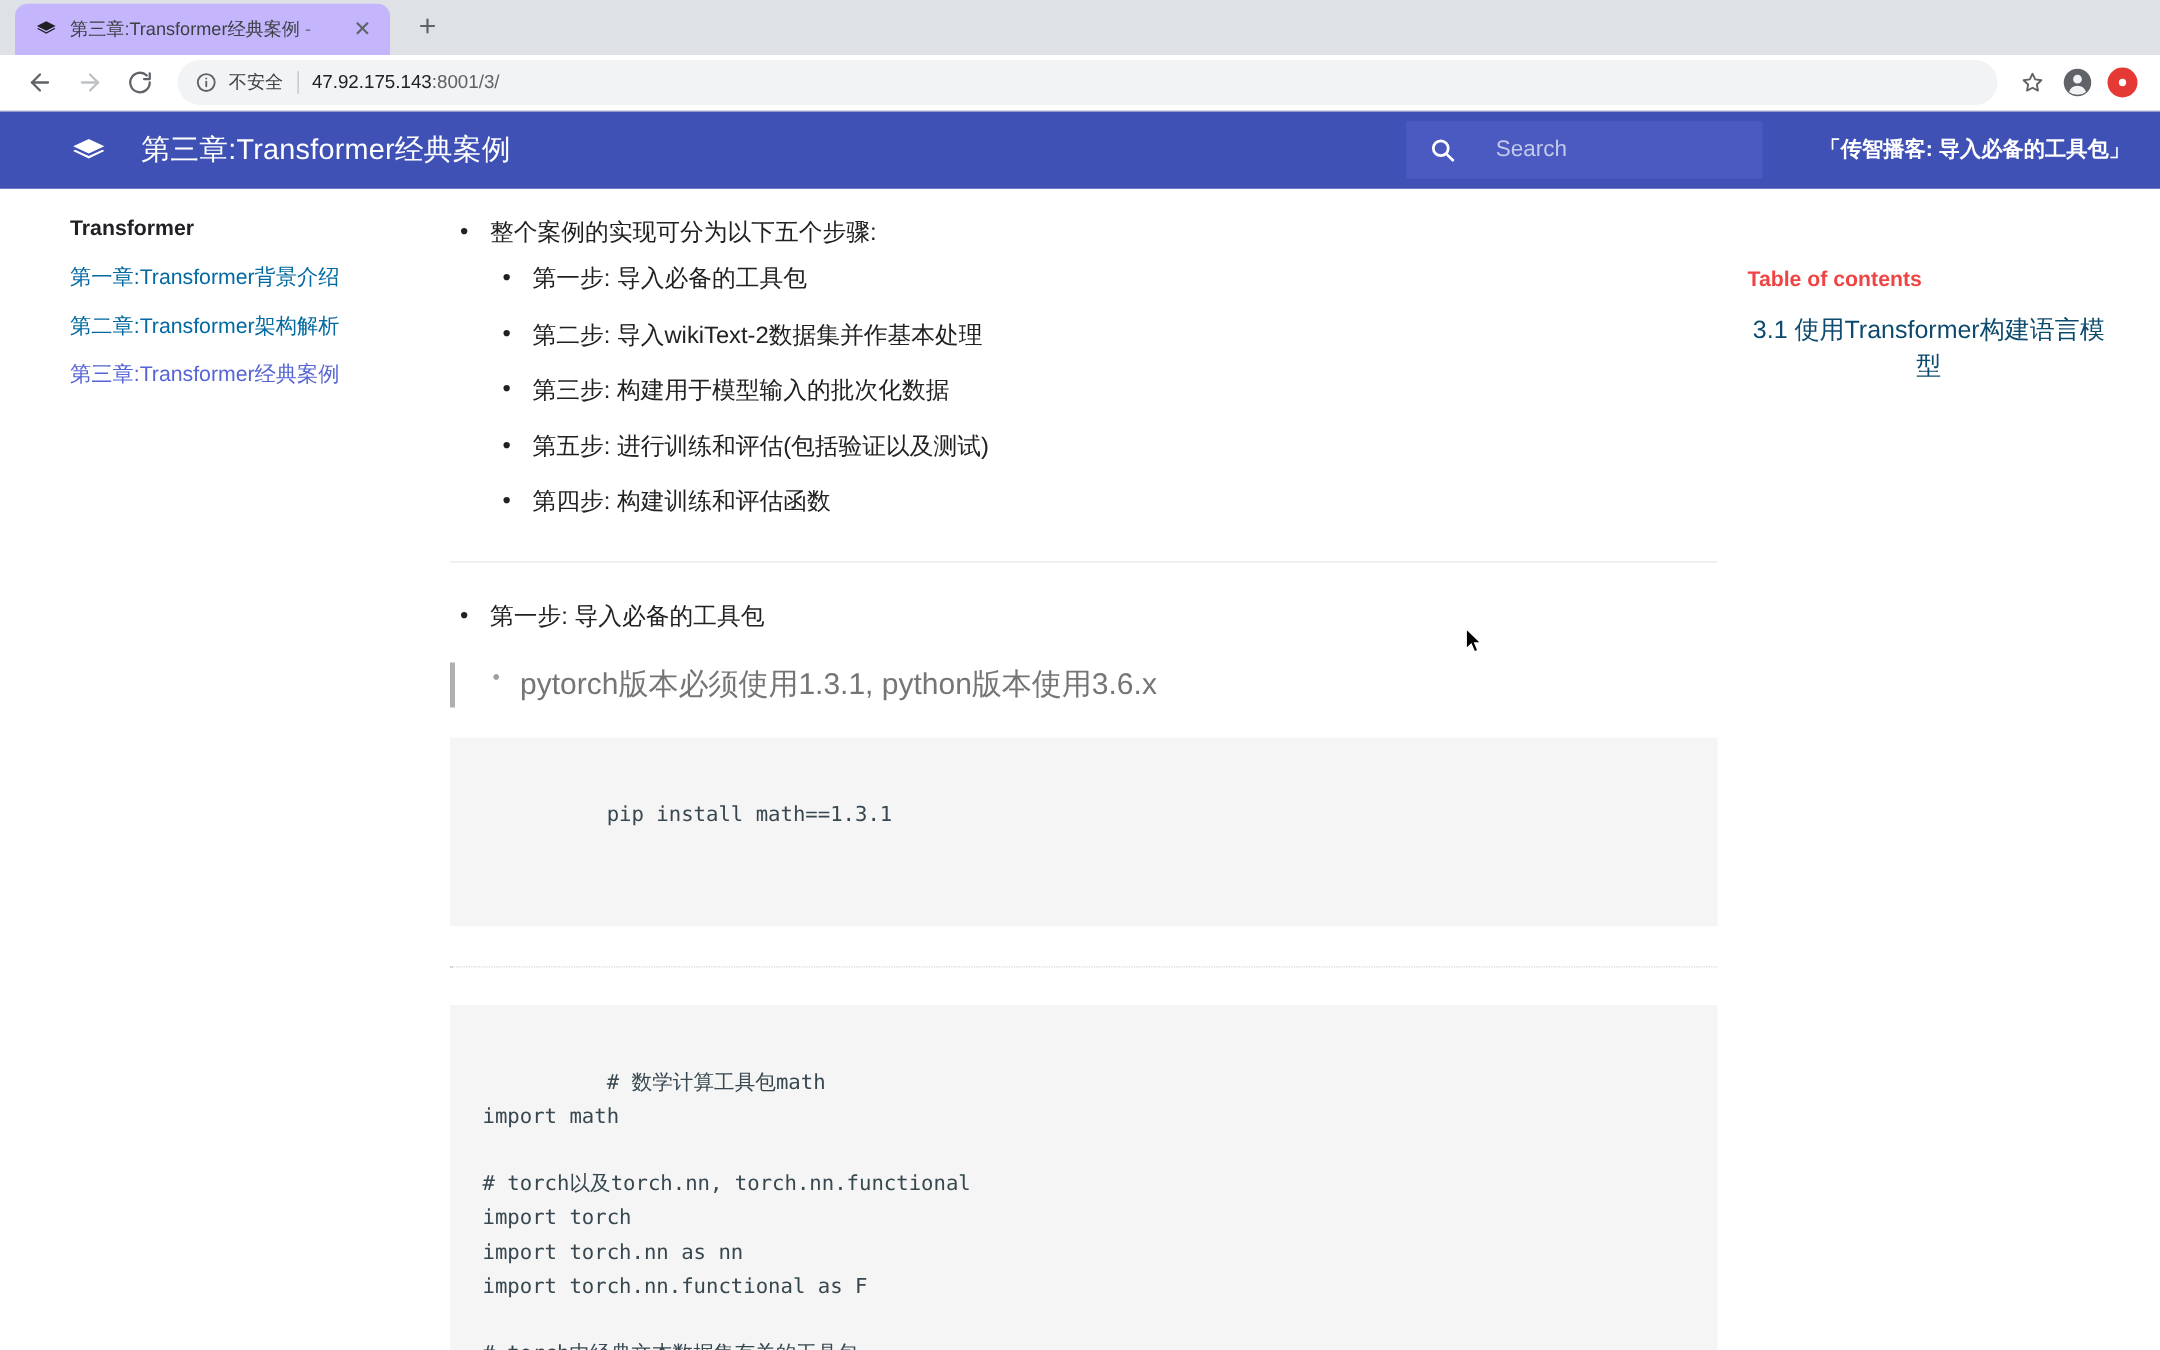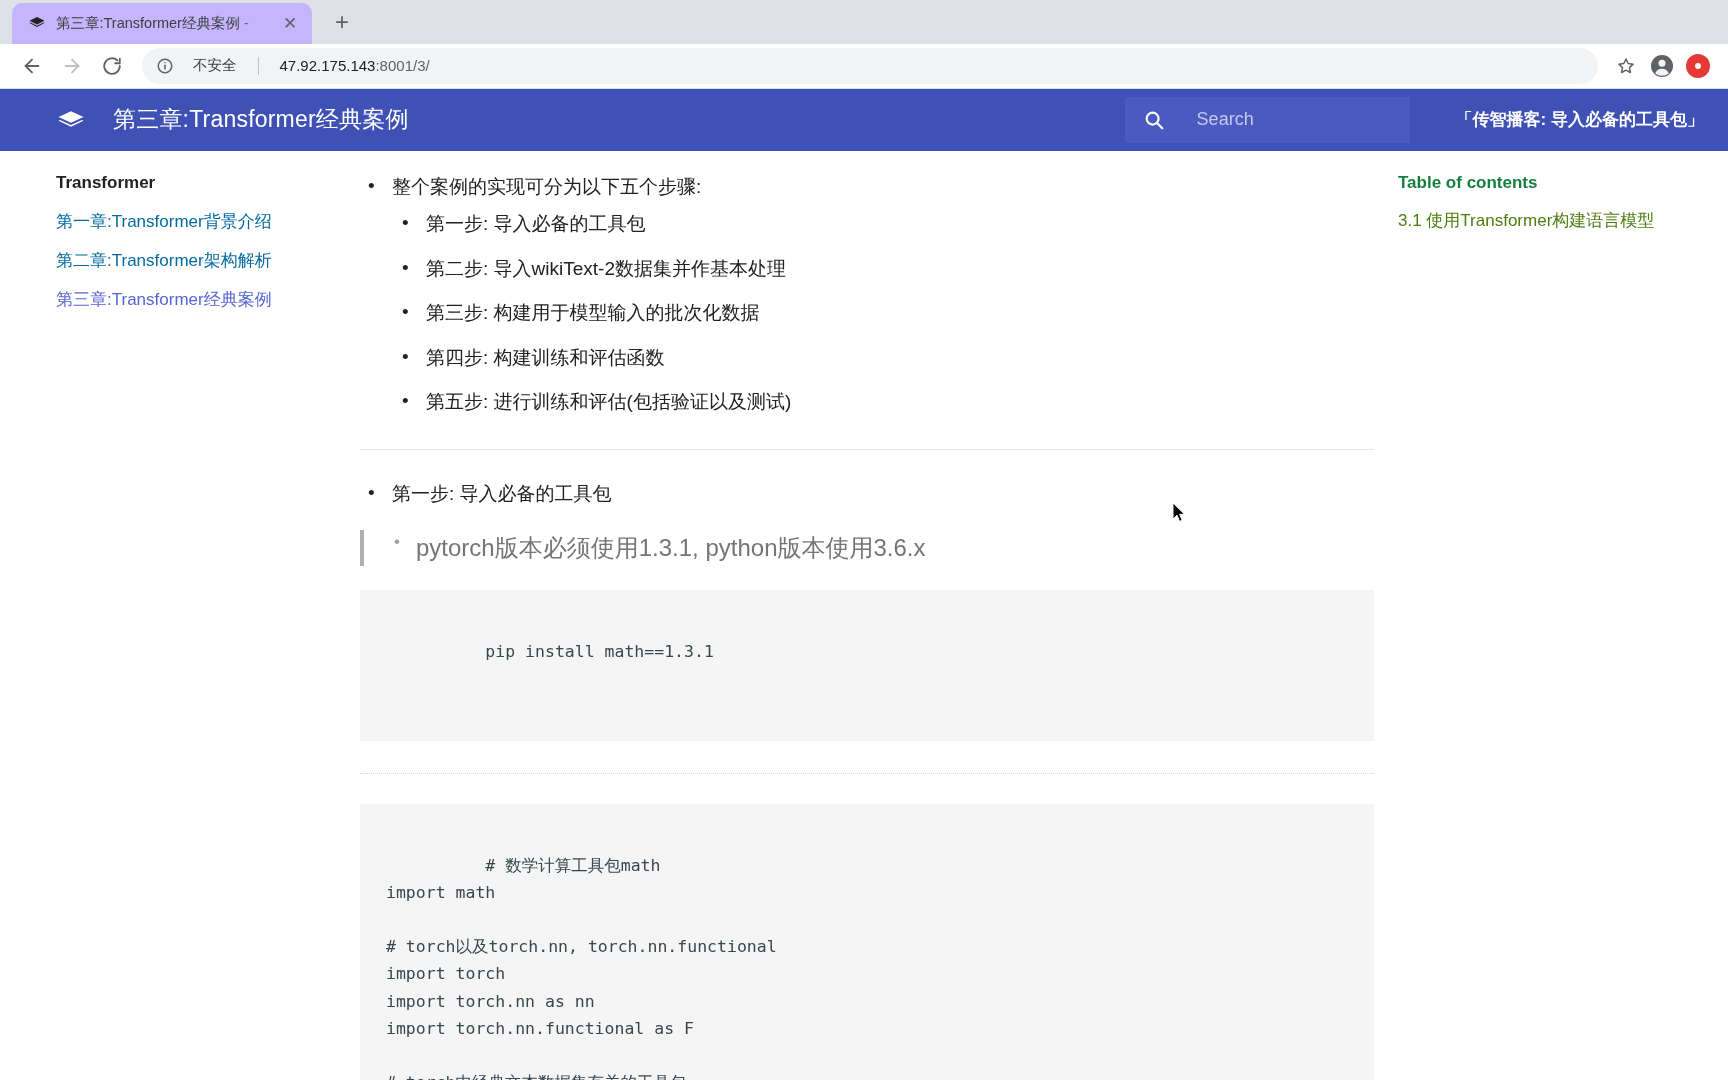--- a/index.html
+++ b/index.html
@@ -84,21 +84,21 @@
   .navbtn.disabled { color: #bdc1c6; }
   .omnibox {
     flex: 1 1 auto;
     height: 36px;
     background: #f1f3f4;
     border-radius: 18px;
     display: flex;
     align-items: center;
     padding: 16px 14px;
     margin: 0 8px;
-    gap: 19px;
+    gap: 9px;
   }
   .info-icon {
     width: 18px; height: 18px;
     flex: 0 0 18px;
     display: flex; align-items: center; justify-content: center;
     color: #5f6368;
   }
   .notsecure {
     font-size: 14.5px; color: #3c4043; white-space: nowrap;
   }
@@ -282,25 +282,26 @@
     color: #bdbdbd;
   }
 
   
   .toc {
     width: 330px;
     flex: 0 0 330px;
     padding-right: 40px;
   }
   .toc-title {
-    font-size: 17px; font-weight: bold; color: #15803d;
+    font-size: 17px; font-weight: bold; color: #ef4444;
     margin-bottom: 16px;
+    margin-top: 41px;
   }
   .toc-item {
-    font-size: 17px; color: #4d7c0f; line-height: 1.45;
+    font-size: 20px; color: #0c4a6e; line-height: 1.45; text-align: center;
   }
 
   
   .cursor {
     position: absolute;
     left: 1172px; top: 502px;
     width: 14px; height: 22px;
     pointer-events: none;
   }
 </style>
@@ -411,22 +412,22 @@
 
       <main class="content">
 
         <ul class="lvl1">
           <li>
             <span>整个案例的实现可分为以下五个步骤:</span>
             <ul class="lvl2">
               <li>第一步: 导入必备的工具包</li>
               <li>第二步: 导入wikiText-2数据集并作基本处理</li>
               <li>第三步: 构建用于模型输入的批次化数据</li>
+              <li>第五步: 进行训练和评估(包括验证以及测试)</li>
               <li>第四步: 构建训练和评估函数</li>
-              <li>第五步: 进行训练和评估(包括验证以及测试)</li>
             </ul>
           </li>
         </ul>
 
         <hr class="sep">
 
         <ul class="lvl1">
           <li>第一步: 导入必备的工具包</li>
         </ul>
 

